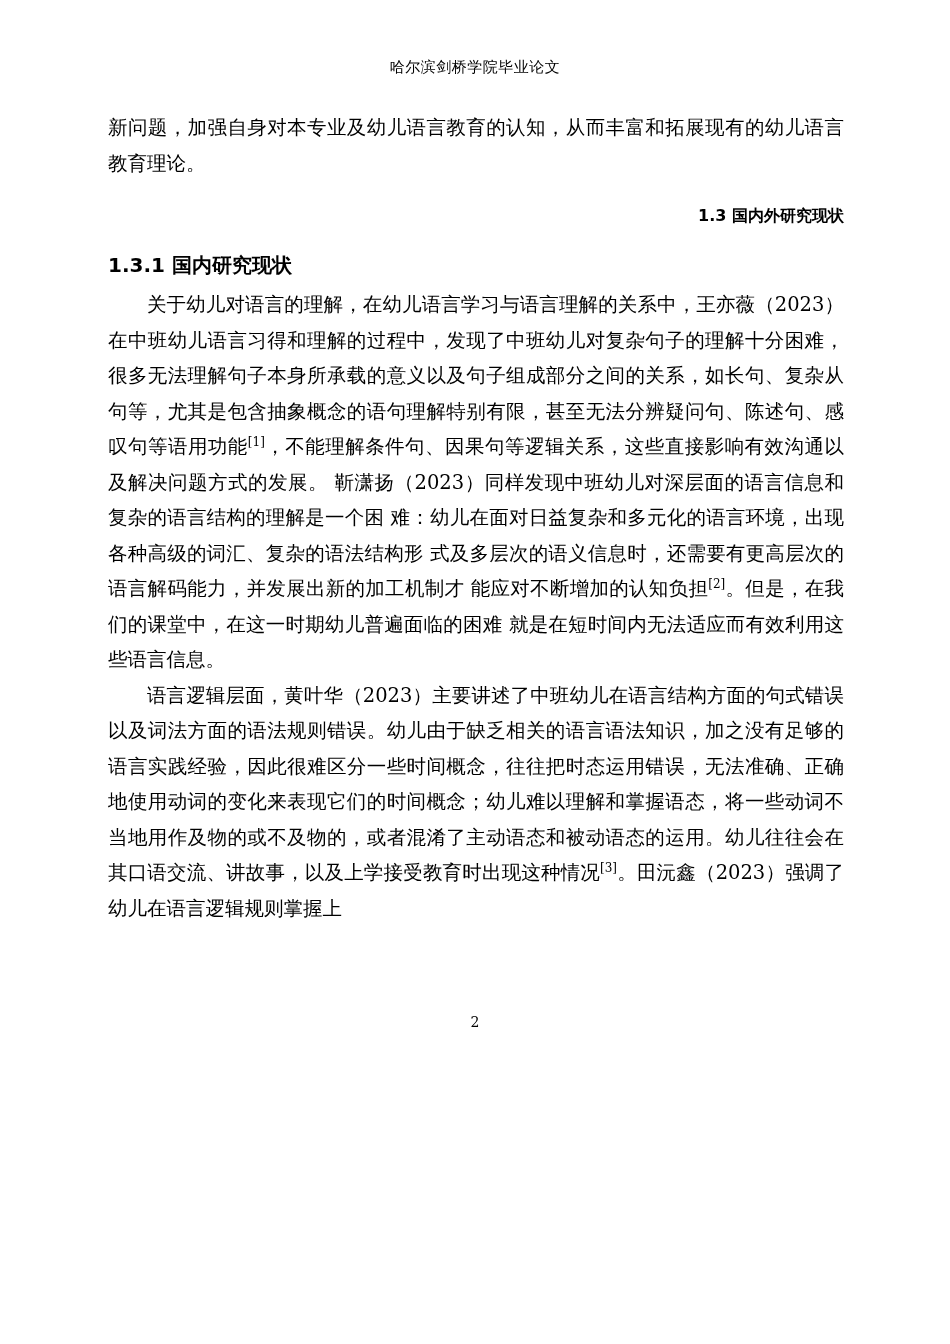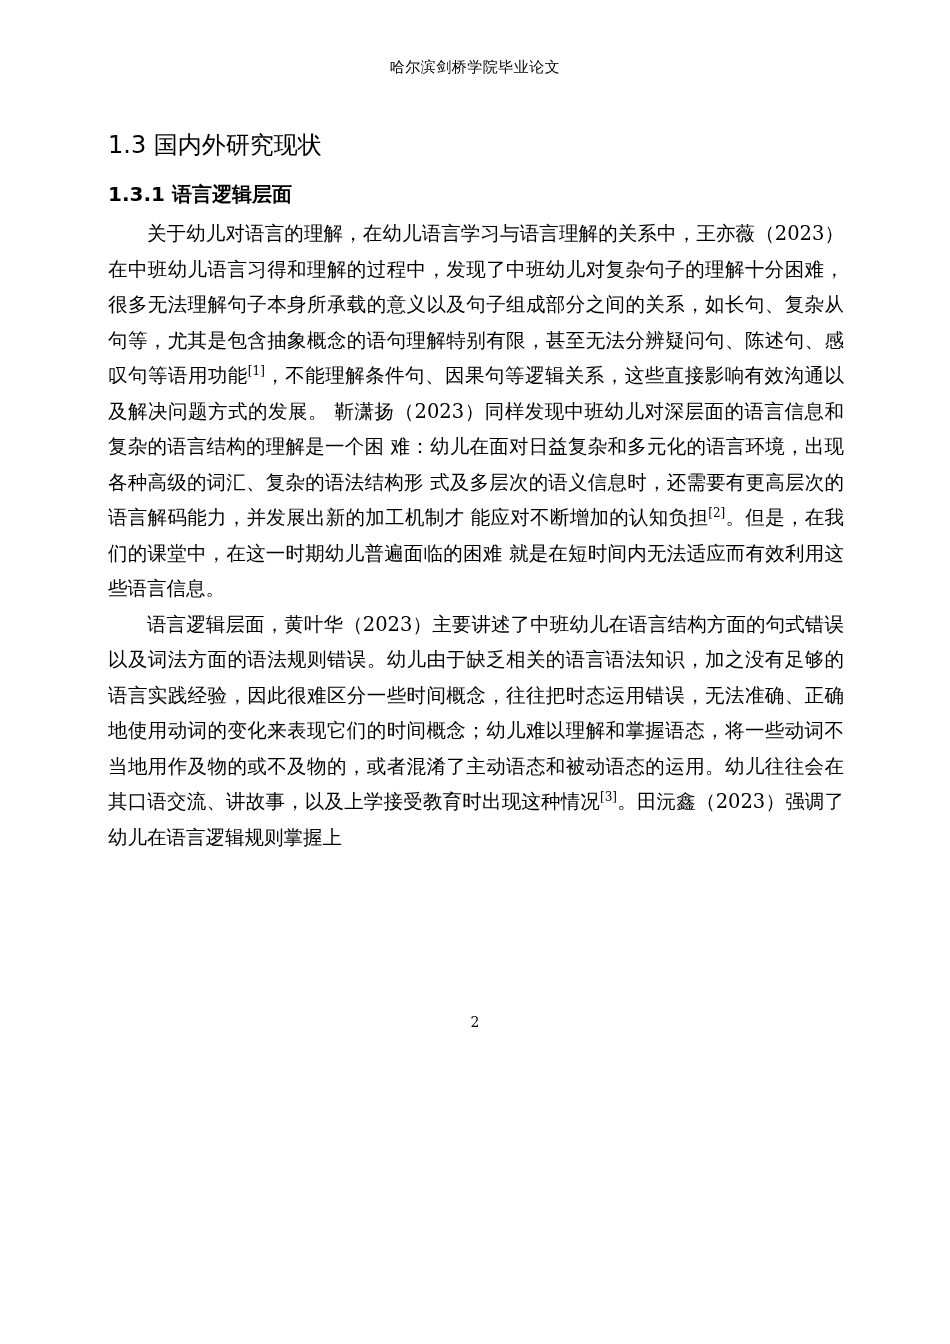--- a/index.html
+++ b/index.html
@@ -52,25 +52,26 @@
     font-size: 19.5px;
     line-height: 35.5px;
     text-align: justify;
     text-justify: inter-ideograph;
     font-family: "DejaVu Serif", "Liberation Serif", serif;
   }
   p.indent {
     text-indent: 39px;
   }
   h2.heading1 {
-    font-size: 24px;
+    font-size: 16px;
     line-height: 38px;
     margin: 16px 0 6px 0;
-    font-weight: normal;
+    font-weight: bold;
     font-family: "DejaVu Sans", "Liberation Sans", sans-serif;
+    text-align: right;
   }
   h3.heading2 {
     font-size: 20px;
     line-height: 36px;
     margin: 12px 0 4px 0;
     font-weight: bold;
     font-family: "DejaVu Sans", "Liberation Sans", sans-serif;
   }
   sup.ref {
     font-size: 12px;
@@ -93,26 +94,27 @@
 </head>
 <body>
 
 <div class="page">
 
   <div class="header">哈尔滨剑桥学院毕业论文</div>
   <div class="header-rule"></div>
 
   <div class="content">
 
+    <p class="body-text">新问题，加强自身对本专业及幼儿语言教育的认知，从而丰富和拓展现有的幼儿语言教育理论。</p>
 
 
 
     <h2 class="heading1">1.3 国内外研究现状</h2>
 
-    <h3 class="heading2">1.3.1 语言逻辑层面</h3>
+    <h3 class="heading2">1.3.1 国内研究现状</h3>
 
     <p class="body-text indent loose"><span>关于幼儿对语言的理解，在幼儿语言学习与语言理解的关系中，王亦薇（2023）在中班幼儿语言习得和理解的过程中，发现了中班幼儿对复杂句子的理解十分困难，很多无法理解句子本身所承载的意义以及句子组成部分之间的关系，如长句、复杂从句等，尤其是包含抽象概念的语句理解特别有限，甚至无法分辨疑问句、陈述句、感叹句等语用功能</span><sup class="ref">[1]</sup><span>，不能理解条件句、因果句等逻辑关系，这些直接影响有效沟通以及解决问题方式的发展。 靳潇扬（2023）同样发现中班幼儿对深层面的语言信息和复杂的语言结构的理解是一个困 难：幼儿在面对日益复杂和多元化的语言环境，出现各种高级的词汇、复杂的语法结构形 式及多层次的语义信息时，还需要有更高层次的语言解码能力，并发展出新的加工机制才 能应对不断增加的认知负担</span><sup class="ref">[2]</sup><span>。但是，在我们的课堂中，在这一时期幼儿普遍面临的困难 就是在短时间内无法适应而有效利用这些语言信息。</span></p>
 
     <p class="body-text indent"><span>语言逻辑层面，黄叶华（2023）主要讲述了中班幼儿在语言结构方面的句式错误以及词法方面的语法规则错误。幼儿由于缺乏相关的语言语法知识，加之没有足够的语言实践经验，因此很难区分一些时间概念，往往把时态运用错误，无法准确、正确地使用动词的变化来表现它们的时间概念；幼儿难以理解和掌握语态，将一些动词不当地用作及物的或不及物的，或者混淆了主动语态和被动语态的运用。幼儿往往会在其口语交流、讲故事，以及上学接受教育时出现这种情况</span><sup class="ref">[3]</sup><span>。田沅鑫（2023）强调了幼儿在语言逻辑规则掌握上</span></p>
 
   </div>
 
   <div class="footer">2</div>
 
 </div>

